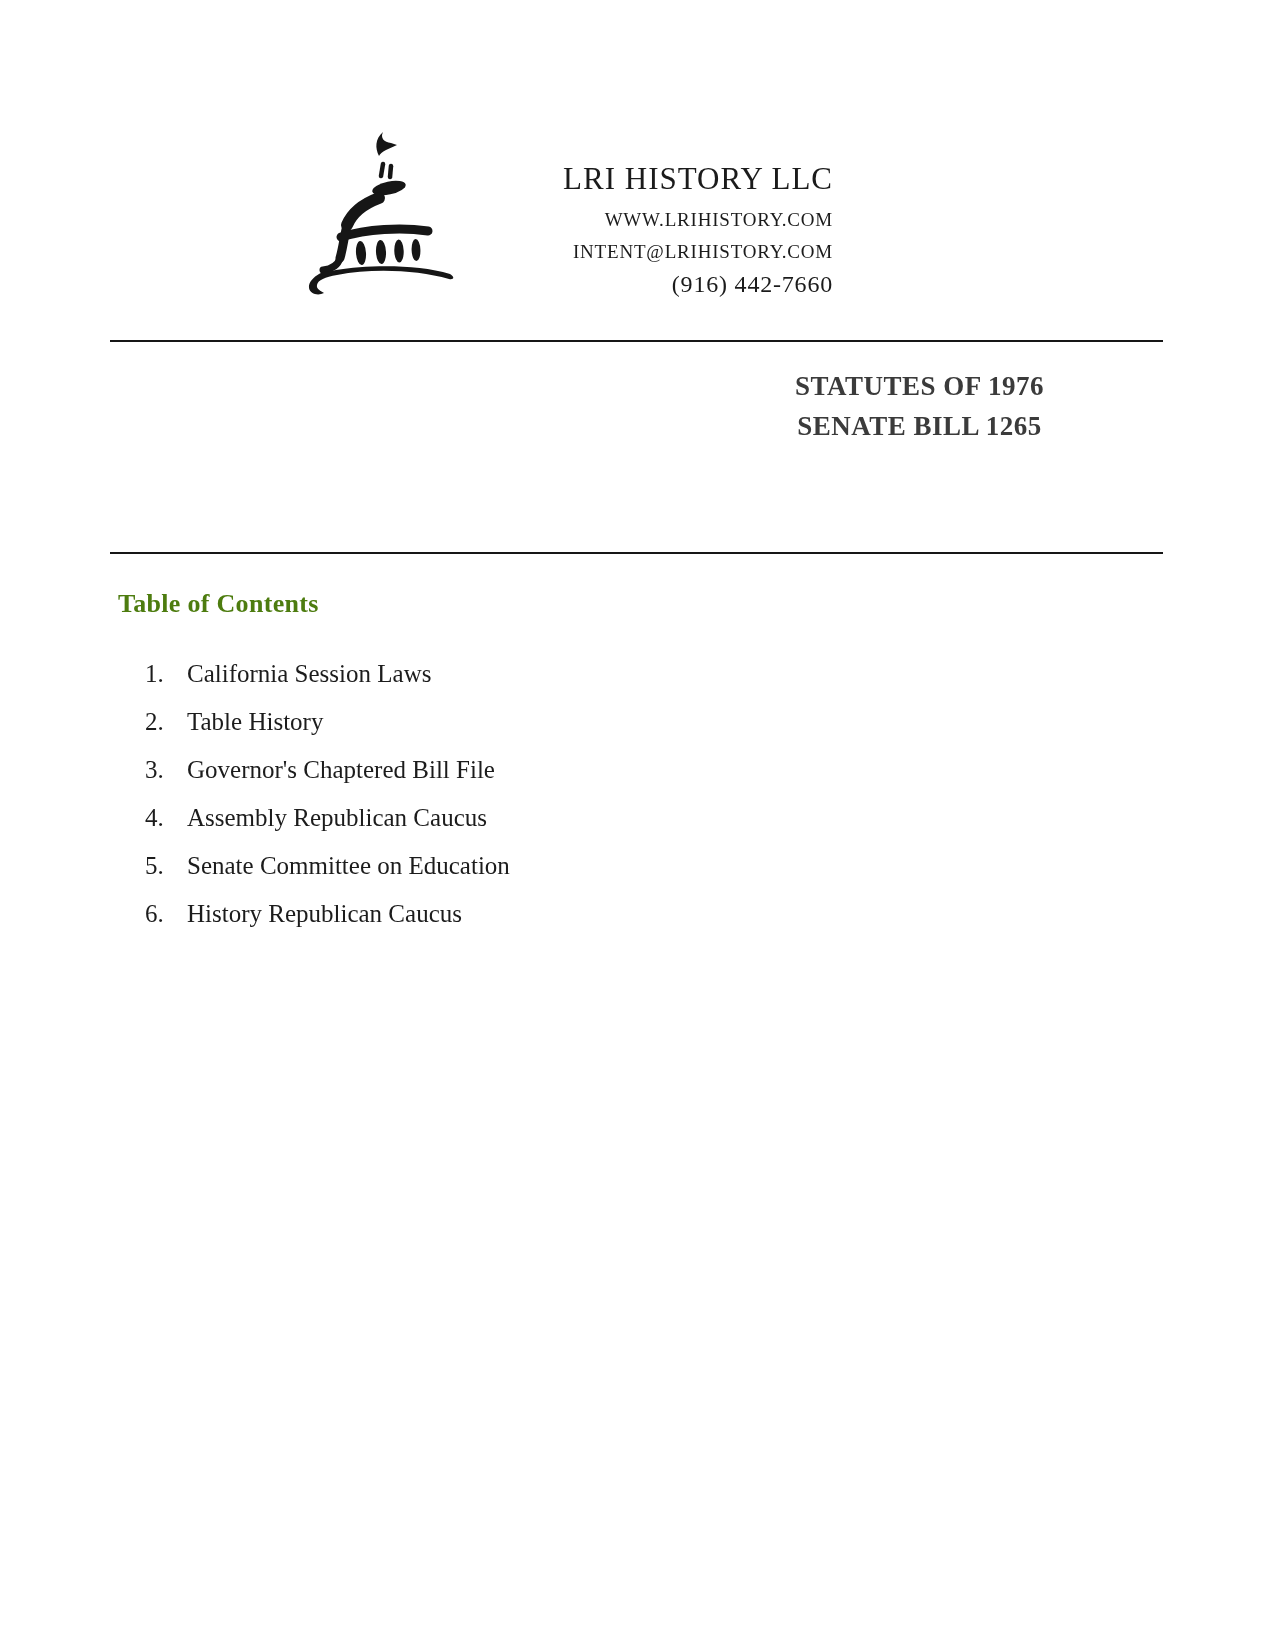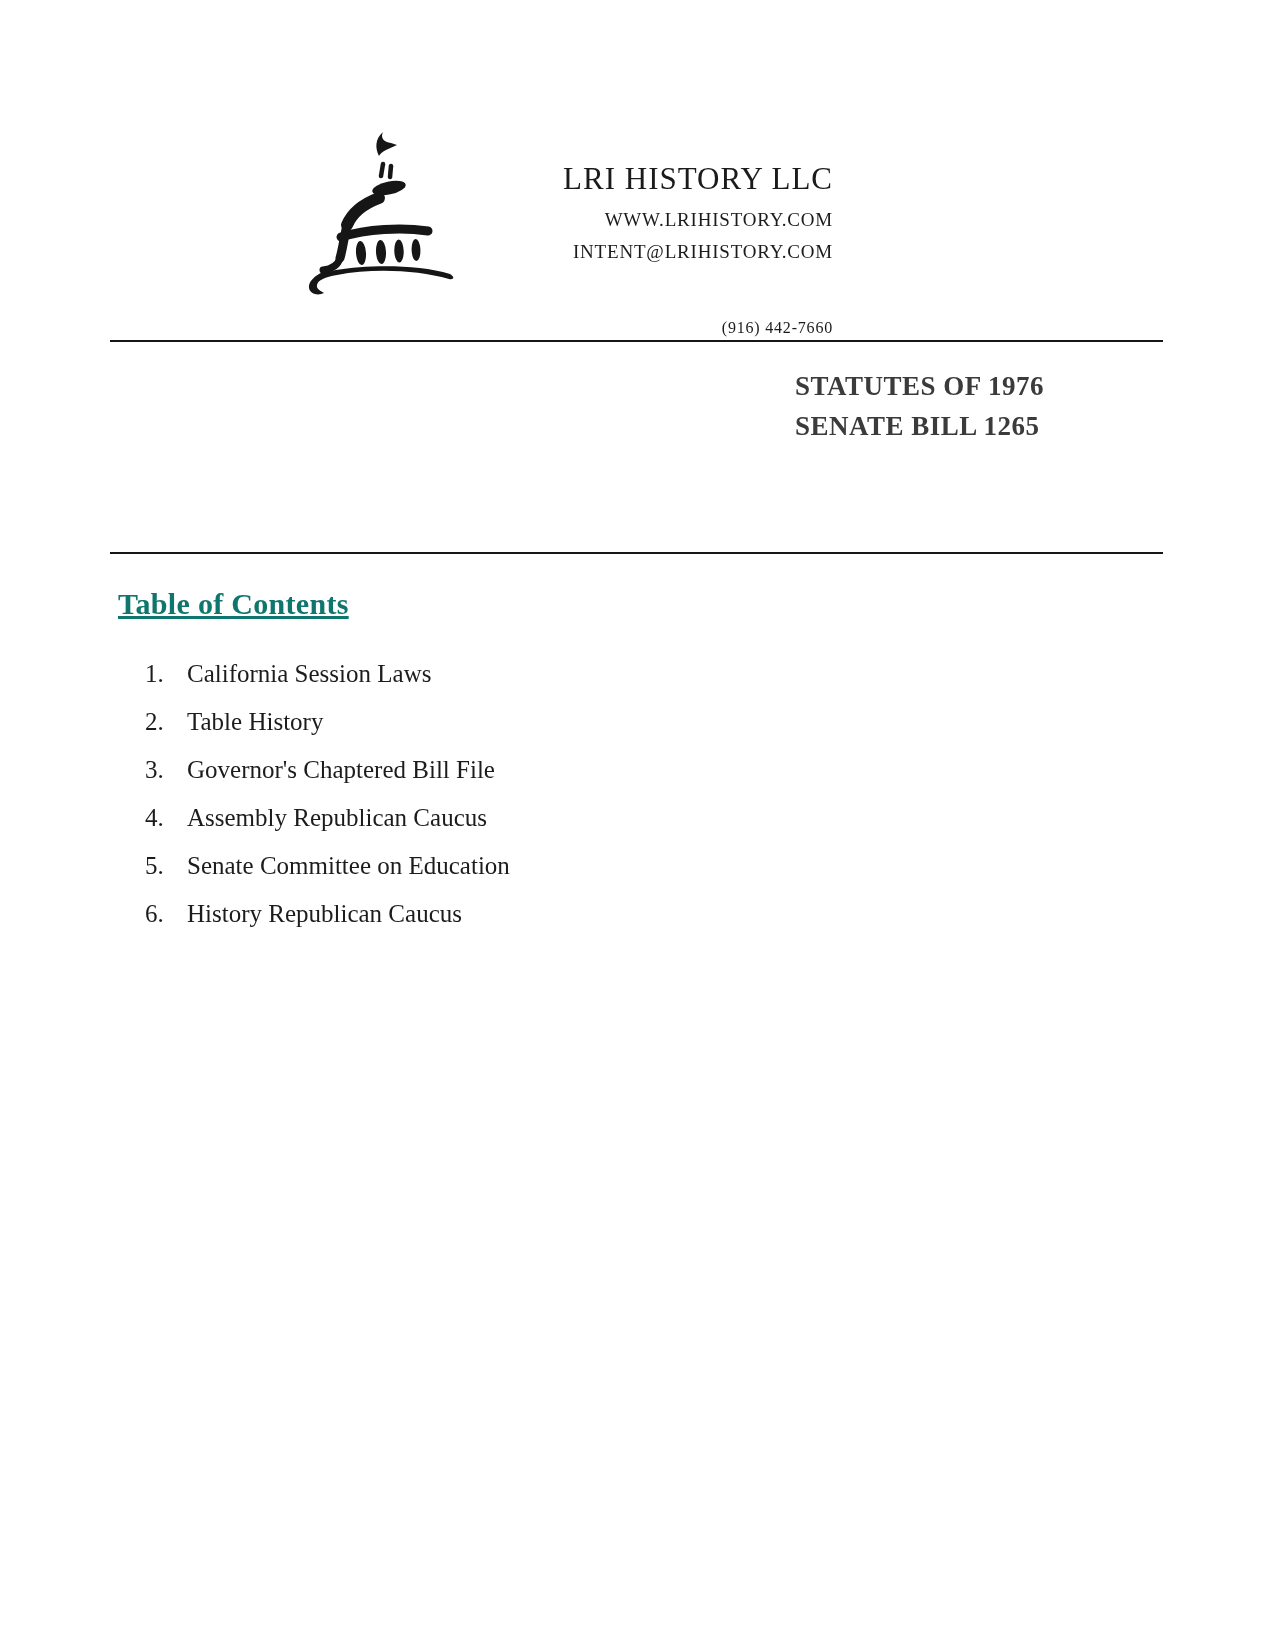--- a/index.html
+++ b/index.html
@@ -38,62 +38,60 @@
     color: #1b1b1b;
     margin-bottom: 6px;
   }
   .contact-line {
     font-size: 19px;
     line-height: 32px;
     letter-spacing: 0.8px;
     color: #1b1b1b;
   }
   .contact-line.phone {
-    font-size: 16px;
-    margin-top: 44px;
+    font-size: 24px;
   }
 
   
   .rule {
     position: absolute;
     left: 110px;
     width: 1053px;
     height: 2px;
     background: #161616;
   }
   .rule-top { top: 340px; }
   .rule-bottom { top: 552px; }
 
   
   .reference-block {
     position: absolute;
     right: 232px;
     top: 366px;
-    text-align: left;
+    text-align: center;
   }
   .reference-line {
     font-size: 27px;
     line-height: 40px;
     font-weight: bold;
     color: #3b3b3b;
     letter-spacing: 0.5px;
     white-space: pre; 
   }
 
   
   .toc-heading {
     position: absolute;
     left: 118px;
     top: 586px;
-    font-size: 30px;
+    font-size: 26px;
     line-height: 36px;
     font-weight: bold;
-    color: #0f766e;
+    color: #4d7c0f;
     letter-spacing: 0.3px;
-    text-decoration: underline;
   }
   .toc-list {
     position: absolute;
     left: 145px;
     top: 650px;
     width: 700px;
   }
   .toc-item {
     display: flex;
     height: 48px;

